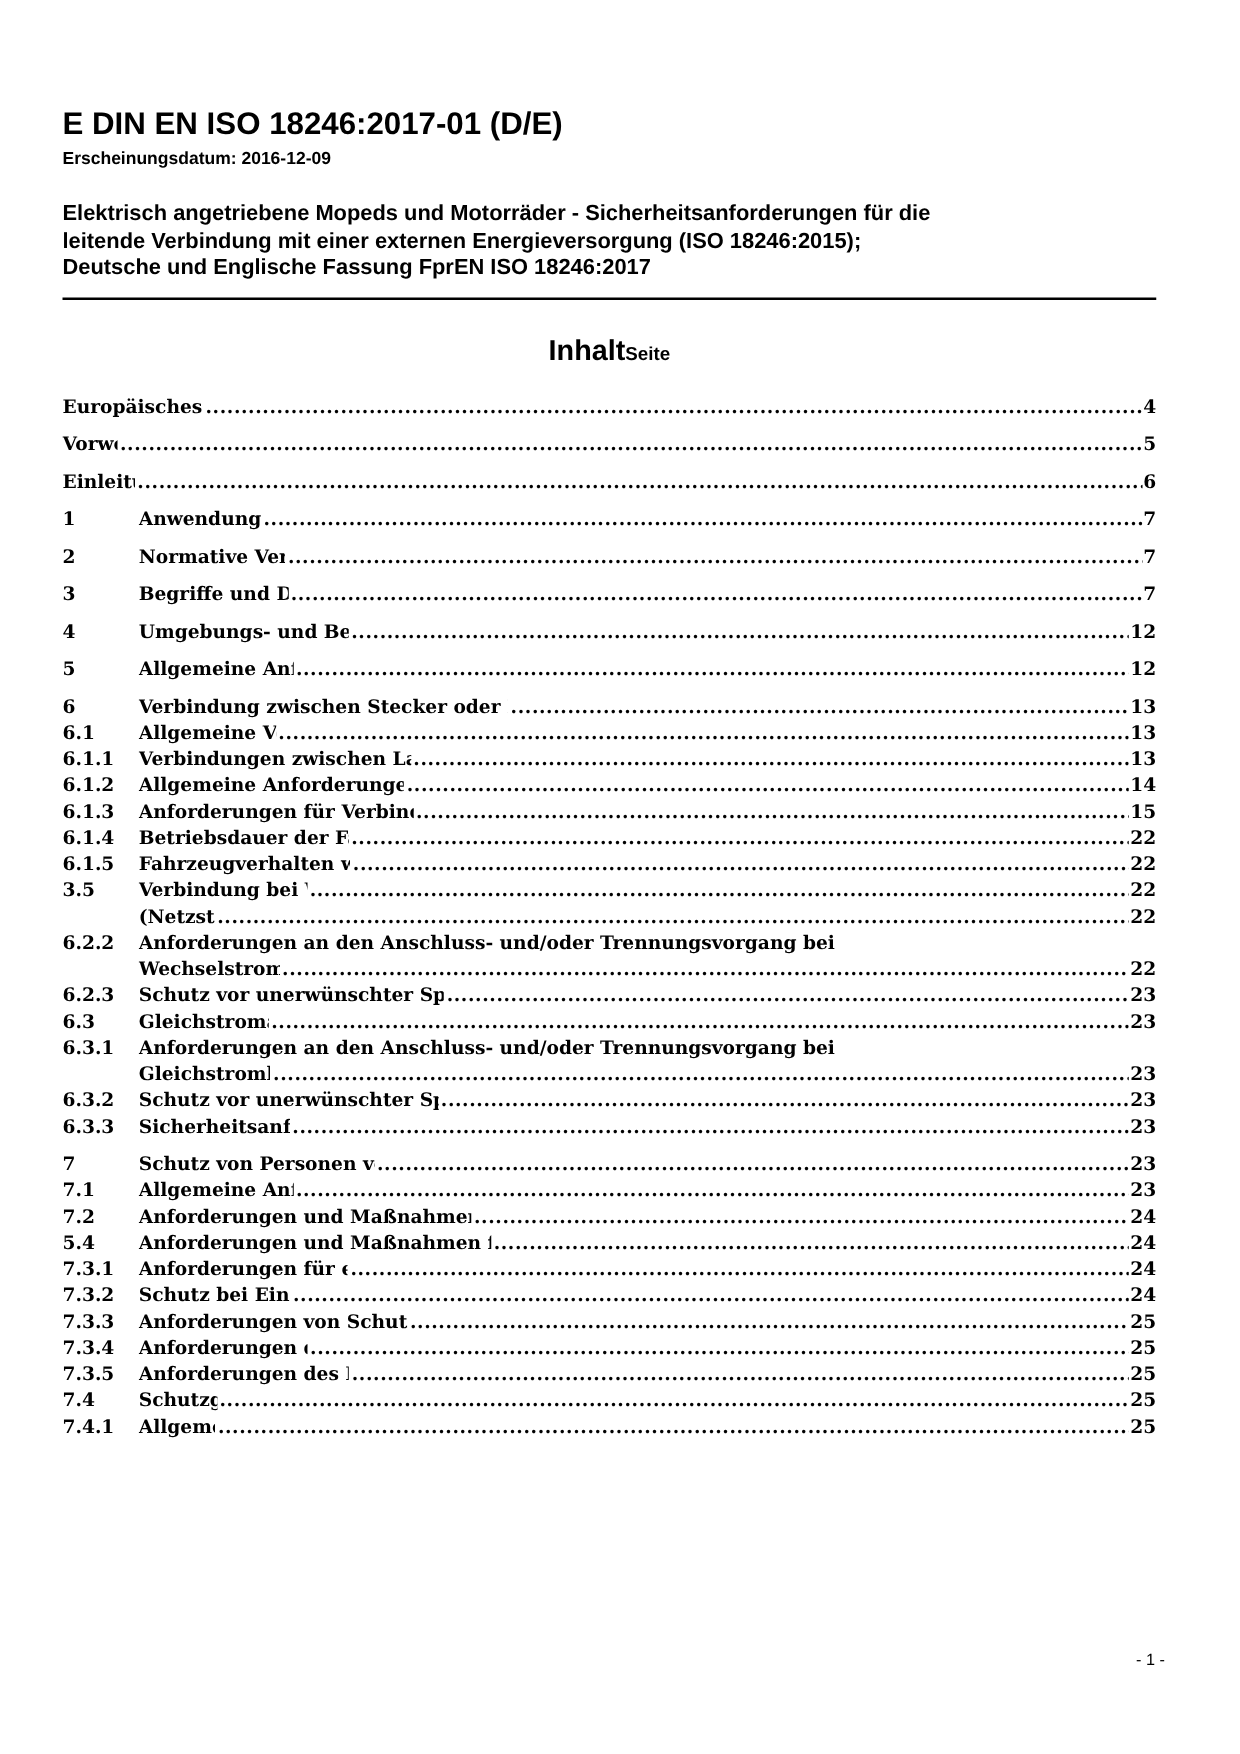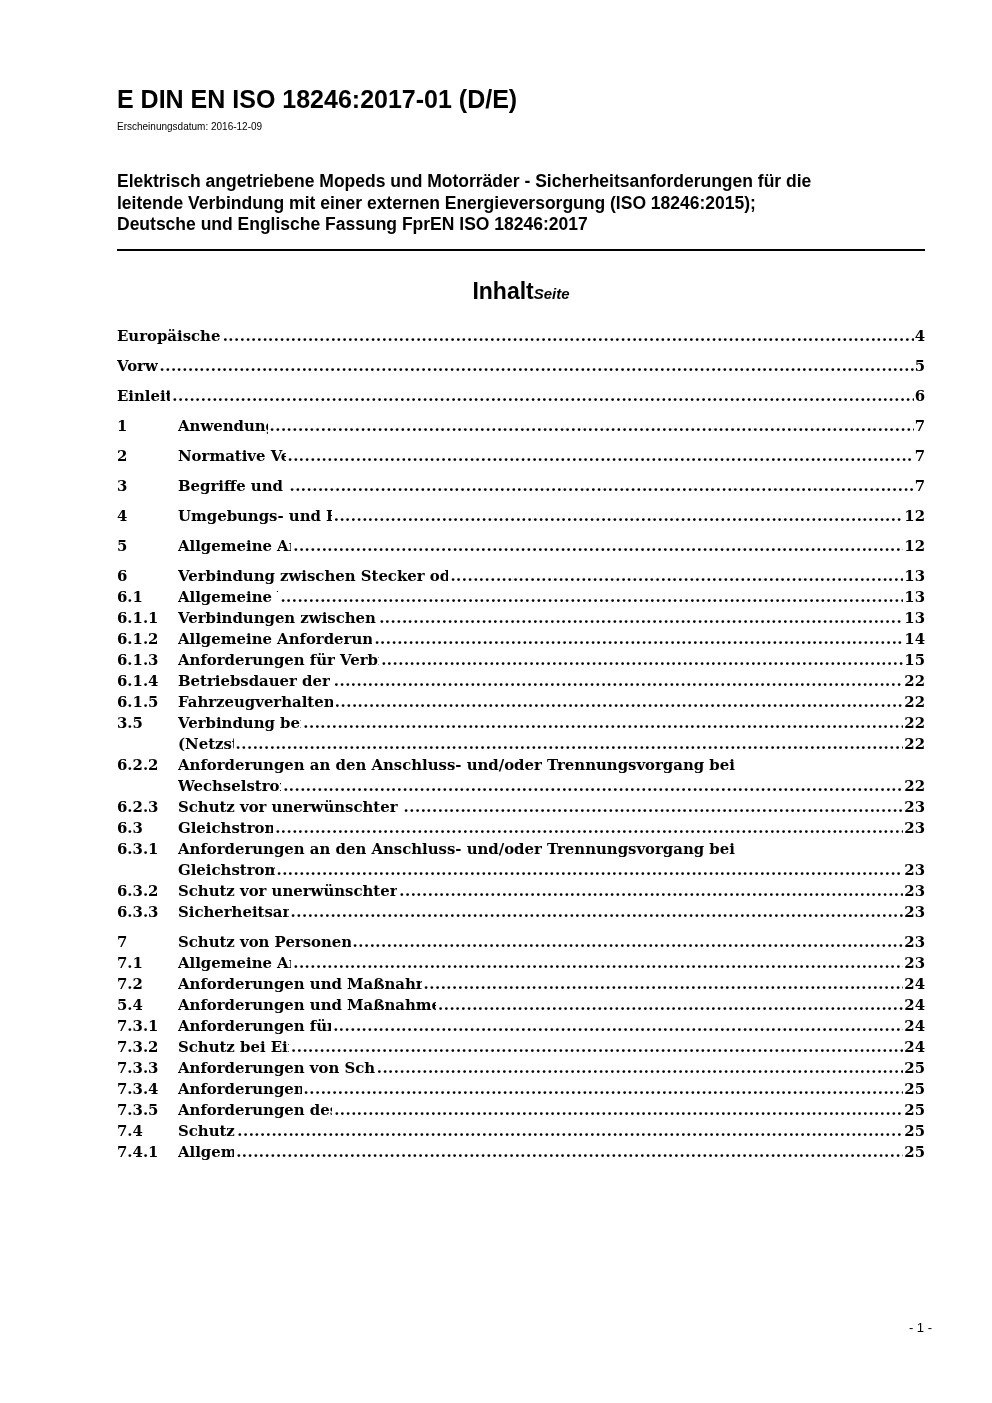--- a/index.html
+++ b/index.html
@@ -4,43 +4,43 @@
 <style>
   * { margin: 0; padding: 0; box-sizing: border-box; }
   html, body { background: #ffffff; }
   .page {
     position: relative;
     width: 992px;
     height: 1403px;
     background: #ffffff;
     color: #000000;
     font-family: "Liberation Sans", sans-serif;
-    padding: 86px 67px 0 117px;
+    padding: 86px 67px 0 50px;
     overflow: hidden;
   }
   
   .doc-number {
     font-size: 25px;
     font-weight: bold;
     line-height: 27px;
     letter-spacing: 0px;
   }
   .release-date {
-    font-size: 10px;
-    font-weight: normal;
+    font-size: 14px;
+    font-weight: bold;
     line-height: 17px;
     margin-top: 5px;
   }
   .doc-title {
     font-size: 17.5px;
     font-weight: bold;
     line-height: 21.7px;
     white-space: pre-line;
   }
-  .doc-title.de { margin-top: 36px; }
+  .doc-title.de { margin-top: 25px; }
   .doc-title.en { margin-top: 22px; }
   .header-divider {
     border: none;
     border-top: 2px solid #000000;
     margin-top: 13px;
     width: 100%;
   }
   
   .toc-head {
     margin-top: 27px;
@@ -49,21 +49,20 @@
     align-items: baseline;
   }
   .toc-heading {
     font-size: 23px;
     font-weight: bold;
     line-height: 26px;
   }
   .toc-page-label {
     font-size: 15px;
     font-weight: bold;
-    font-style: italic;
   }
   
   #toc-list {
     margin-top: 22px;
     font-family: "DejaVu Serif", serif;
     font-weight: bold;
     font-size: 14.9px;
   }
   .toc-entry.spaced { margin-top: 9px; }
   .toc-line {

